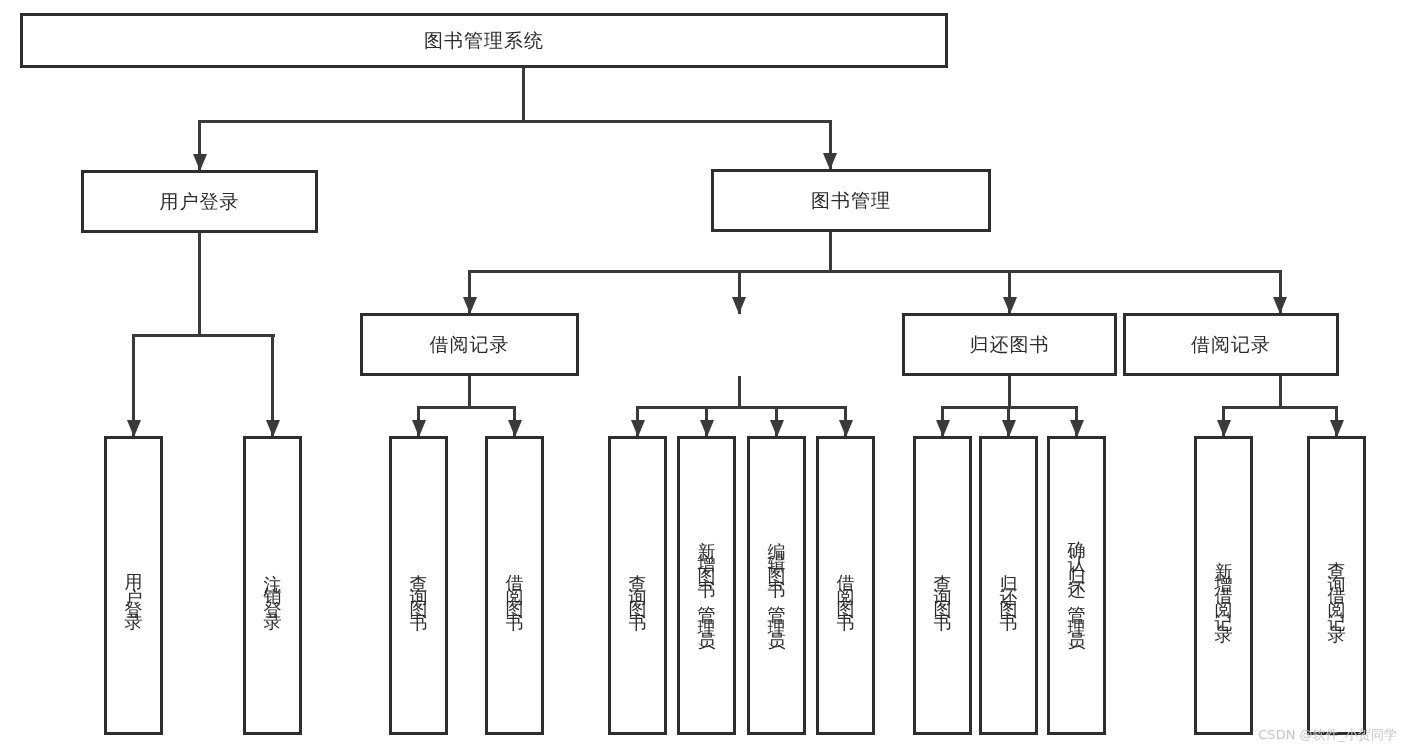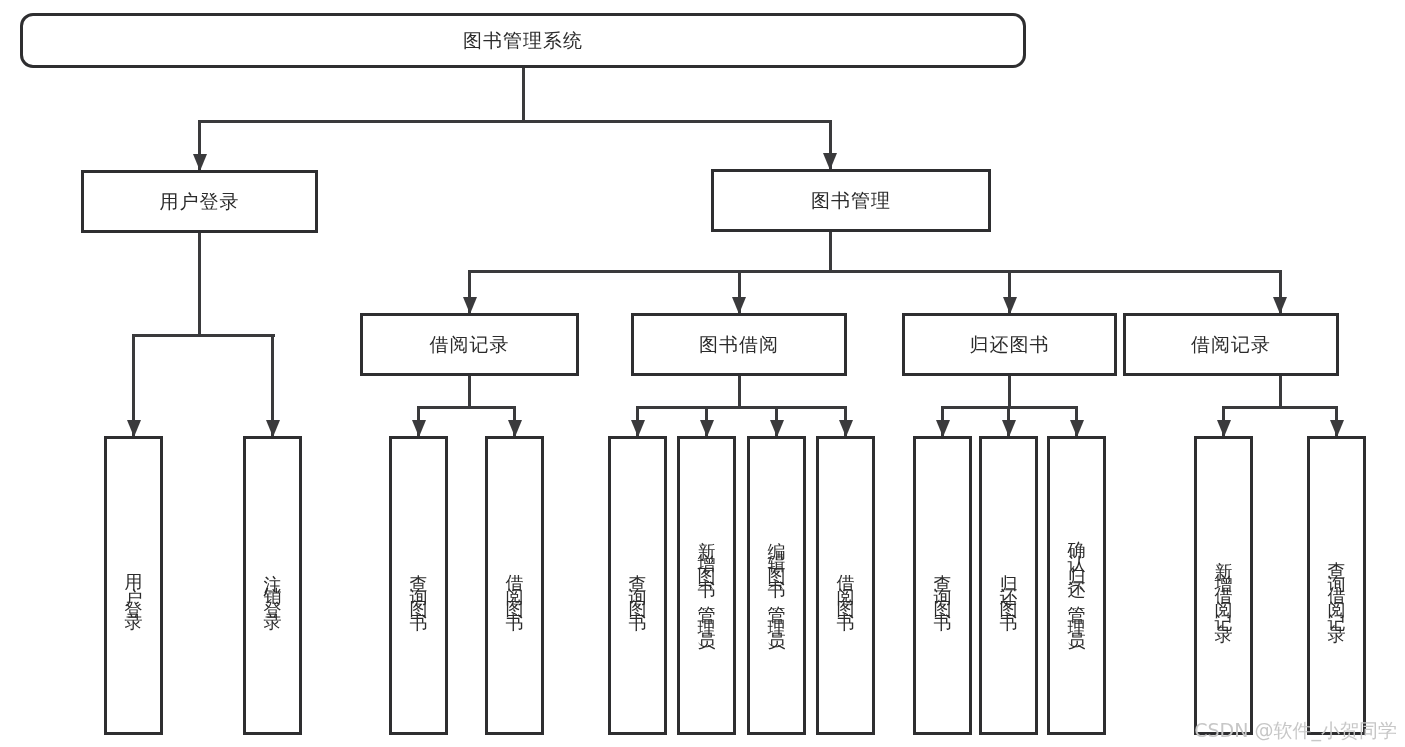--- a/index.html
+++ b/index.html
@@ -33,32 +33,32 @@
     content:""; position:absolute; left:50%; bottom:0;
     transform:translateX(-50%);
     width:0; height:0;
     border-left:7px solid transparent;
     border-right:7px solid transparent;
     border-top:17px solid #3a3a3c;
   }
   .watermark {
     position:absolute;
     right:8px; bottom:3px;
-    font-size:19px;
+    font-size:13px;
     color:#c7c7c7;
     z-index:10;
     white-space:nowrap;
   }
 </style>
 </head>
 <body>
 
 <div class="canvas">
 
-  <div class="box h" style="left:20px; top:13px; width:1006px; height:55px;border-radius:13px;">
+  <div class="box h" style="left:20px; top:13px; width:928px; height:55px;">
     <span class="label">图书管理系统</span>
   </div>
 
   <div class="line" style="left:521.5px; top:68px; width:3px; height:55px;"></div>
   <div class="line" style="left:198px; top:120px; width:634px; height:3px;"></div>
   <div class="drop" style="left:198px; top:122px; height:49px;"></div>
   <div class="drop" style="left:828.5px; top:122px; height:48px;"></div>
 
   <div class="box h" style="left:81px; top:170px; width:237px; height:63px;">
     <span class="label">用户登录</span>
@@ -74,23 +74,20 @@
 
   <div class="line" style="left:828.5px; top:232px; width:3px; height:40px;"></div>
   <div class="line" style="left:468px; top:269.5px; width:814px; height:3px;"></div>
   <div class="drop" style="left:468px; top:270px; height:44px;"></div>
   <div class="drop" style="left:737.5px; top:270px; height:44px;"></div>
   <div class="drop" style="left:1008px; top:270px; height:44px;"></div>
   <div class="drop" style="left:1278.5px; top:270px; height:44px;"></div>
 
   <div class="box h" style="left:360px; top:313px; width:219px; height:63px;">
     <span class="label">借阅记录</span>
-  </div>
-  <div class="box h" style="left:631px; top:313px; width:216px; height:63px;">
-    <span class="label">图书借阅</span>
   </div>
   <div class="box h" style="left:902px; top:313px; width:215px; height:63px;">
     <span class="label">归还图书</span>
   </div>
   <div class="box h" style="left:1123px; top:313px; width:216px; height:63px;">
     <span class="label">借阅记录</span>
   </div>
 
   <div class="line" style="left:468px; top:376px; width:3px; height:31px;"></div>
   <div class="line" style="left:417px; top:405.5px; width:99px; height:3px;"></div>

